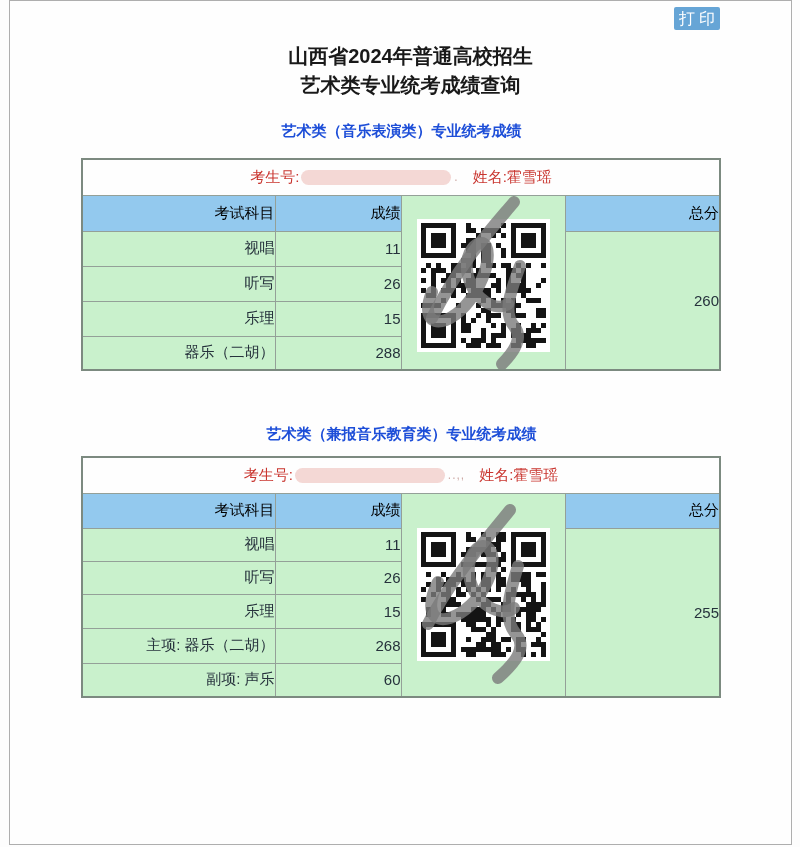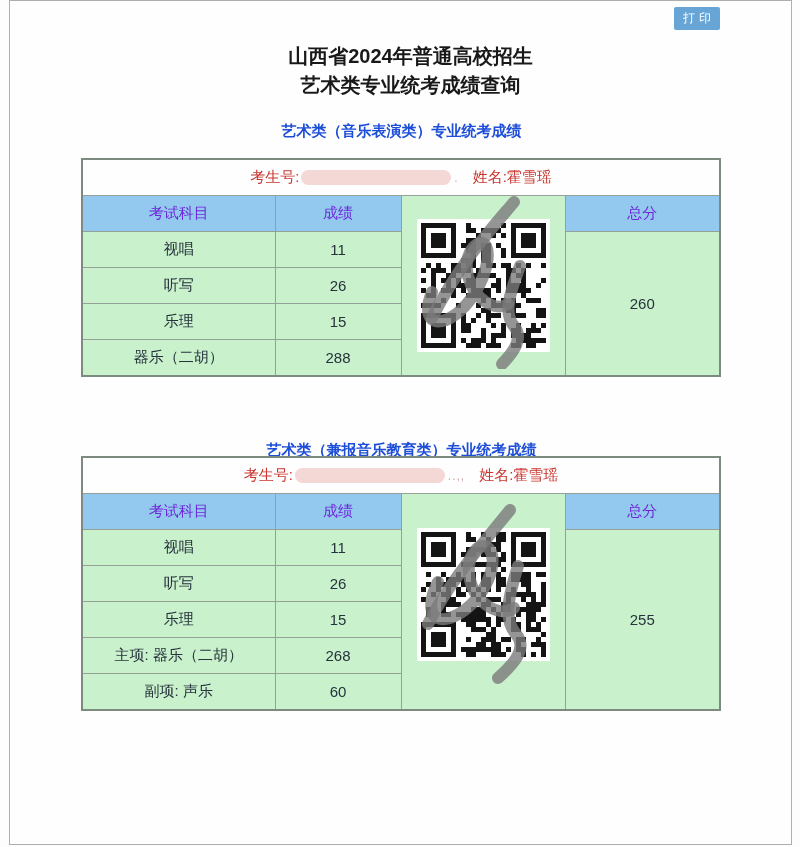--- a/index.html
+++ b/index.html
@@ -10,44 +10,44 @@
     --border-in:#94a098;
     --border-out:#7c8a80;
   }
   *{margin:0;padding:0;box-sizing:border-box;}
   html,body{width:800px;height:847px;background:#fdfdfd;overflow:hidden;
     font-family:"Liberation Sans", sans-serif;}
   .stage{position:relative;width:800px;height:847px;}
   .page{position:absolute;left:9px;top:0;width:783px;height:845px;
     background:#fefefe;border:1px solid #aeaeae;}
   .print-btn{position:absolute;left:664px;top:6px;width:46px;height:23px;
-    background:var(--btn-blue);color:#ffffff;font-size:12px;line-height:23px;
+    background:var(--btn-blue);color:#ffffff;font-size:16px;line-height:23px;
     text-align:center;letter-spacing:4px;text-indent:4px;border:none;
     border-radius:2px;cursor:pointer;font-family:"Liberation Sans",sans-serif;}
   .main-title{position:absolute;left:9px;top:41px;width:783px;text-align:center;
     font-size:20px;font-weight:bold;color:#191919;line-height:29px;}
   .section-title{position:absolute;left:0;width:783px;text-align:center;
     font-size:15px;font-weight:bold;color:#1d4ed8;}
   .st1{top:121px;}
-  .st2{top:440px;}
+  .st2{top:424px;}
   table.score{position:absolute;left:71px;border-collapse:collapse;
     table-layout:fixed;width:638px;font-size:15px;color:#26323c;
     border:2px solid var(--border-out);}
   .t1{top:157px;}
   .t2{top:455px;}
   table.score td,table.score th{border:1px solid var(--border-in);
-    text-align:center;vertical-align:middle;padding:8px;font-weight:normal;
+    text-align:right;vertical-align:middle;padding:0;font-weight:normal;
     overflow:hidden;}
   td.cand{background:#fefefe;color:var(--red);font-weight:bold;font-size:15px;}
   .cand-inner{display:flex;align-items:center;justify-content:center;}
   .redact{display:inline-block;width:150px;height:15px;border-radius:8px;
     background:#f4d8d5;margin:0 3px 0 2px;}
   .redact-marks{color:#cdaaa6;font-size:12px;font-weight:normal;
     letter-spacing:1px;margin-right:14px;}
-  th.blue{background:var(--blue);color:#6d28d9;}
+  th.blue{background:var(--blue);color:#000000;}
   td.green{background:var(--green);}
   td.qr-cell{background:var(--green);position:relative;}
   td.qr-cell svg{position:absolute;left:0;top:0;display:block;}
   .scribble path{fill:none;stroke:#7a7a7a;stroke-width:12;
     stroke-linecap:round;stroke-linejoin:round;opacity:0.8;}
 </style>
 </head>
 <body>
 
 <div class="stage">

